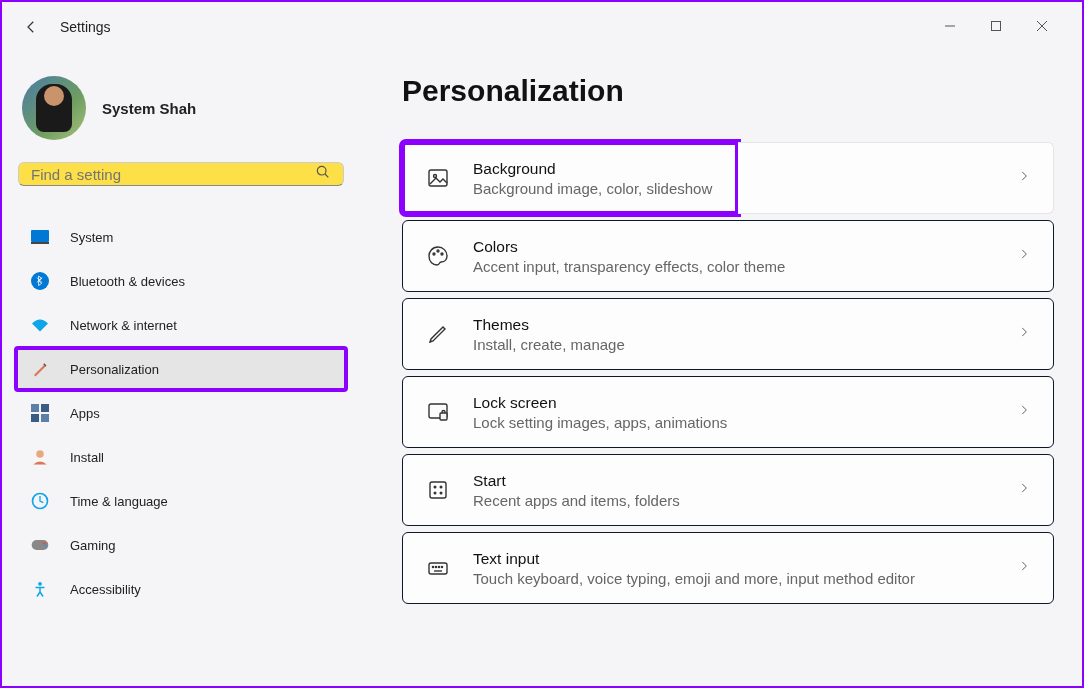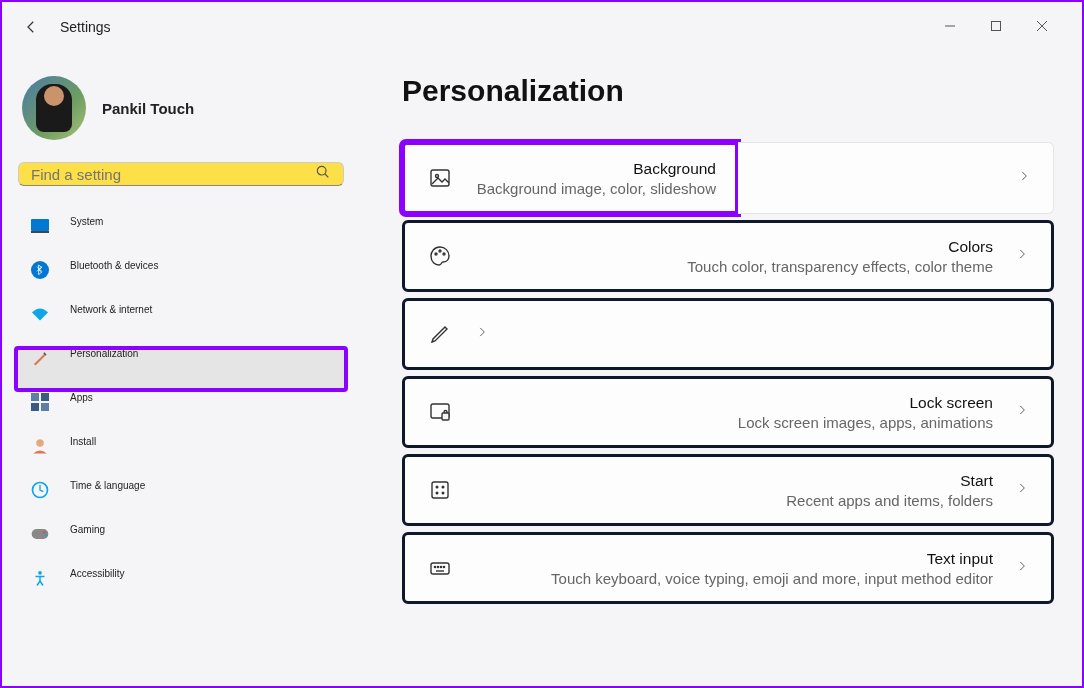--- a/index.html
+++ b/index.html
@@ -19,29 +19,29 @@
 .avatar { width: 64px; height: 64px; border-radius: 50%; background: linear-gradient(135deg,#4a7aa8 0%, #6e9d61 60%, #a8c27a 100%); position: relative; overflow: hidden; }
 .avatar::after { content:""; position:absolute; left:14px; top:8px; width:36px; height:48px; background:#1a1a1a; border-radius: 16px 16px 8px 8px; }
 .avatar::before { content:""; position:absolute; left:22px; top:10px; width:20px; height:20px; background:#c9936b; border-radius:50%; z-index:2; }
 .profile-name { font-size: 15px; font-weight: 600; color: #222; }
 
 .search { display:flex; align-items:center; background:#fde047; border:1px solid #ccc; border-bottom:1.5px solid #888; border-radius:6px; height:24px; padding:0 12px; margin: 0 2px 30px 2px; }
 .search input { flex:1; border:none; outline:none; font-size:15px; color:#666; background:transparent; }
 .search-icon { color:#555; }
 
 .nav { display:flex; flex-direction:column; gap:2px; }
-.nav-item { display:flex; gap:20px; height:42px; padding:0 14px; border-radius:6px; cursor:pointer; font-size:10px; color:#222; }
+.nav-item { display:flex; align-items:center; gap:20px; height:42px; padding:0 14px; border-radius:6px; cursor:pointer; font-size:13px; color:#222; }
 .nav-item.selected { background:#e5e5e5; position:relative; }
 .nav-item.highlighted { outline: 4px solid #8b00ff; outline-offset: -2px; border-radius:2px; }
 .nav-icon { width:20px; height:20px; display:flex; align-items:center; justify-content:center; }
 
 .main { flex:1; padding: 24px 28px 0 40px; overflow-y:auto; }
 .page-title { font-size: 30px; font-weight:600; color:#111; margin-bottom: 34px; }
 
-.card { display:flex; align-items:center; background:#fdfdfe; border:3px solid #0f172a; border-radius:6px; height:72px; padding:0 22px; margin-bottom:6px; cursor:pointer; gap:22px;text-align:right; }
+.card { display:flex; align-items:center; background:#fdfdfe; border:1px solid #0f172a; border-radius:6px; height:72px; padding:0 22px; margin-bottom:6px; cursor:pointer; gap:22px; }
 .card.top-highlight { outline: 6px solid #8b00ff; outline-offset:-3px; border-radius:4px; width: 336px; border-right: none; border-top-right-radius: 0; border-bottom-right-radius: 0; }
 .card-icon { width:26px; height:26px; color:#333; display:flex; align-items:center; justify-content:center; }
 .card-text { flex:1; display:flex; flex-direction:column; }
 .card-title { font-size:15.5px; color:#111; }
 .card-sub { font-size:15px; color:#666; margin-top:2px; }
 .chevron { color:#555; }
 
 
 .first-row { display:flex; margin-bottom:6px; }
 .first-right { flex:1; display:flex; align-items:center; background:#fdfdfe; border:1px solid #e5e5e7; border-left:none; border-top-right-radius:6px; border-bottom-right-radius:6px; height:72px; padding-right:22px; justify-content:flex-end; }
@@ -74,21 +74,21 @@
           <path d="M1 1 L11 11 M11 1 L1 11" stroke="#555" stroke-width="1"></path>
         </svg>
       </div>
   </div>
 </div>
 
 <div class="layout">
   <div class="sidebar">
     <div class="profile">
       <div class="avatar"></div>
-      <div class="profile-name">Pankil Touch</div>
+      <div class="profile-name">System Shah</div>
     </div>
 
     <div class="search">
       <input placeholder="Find a setting" style="">
       <span class="search-icon">
         <svg width="16" height="16" viewBox="0 0 24 24" fill="none" stroke="currentColor" stroke-width="1.8">
             <circle cx="10" cy="10" r="6.5"></circle>
             <line x1="20" y1="20" x2="15" y2="15"></line>
           </svg>
       </span>
@@ -209,49 +209,53 @@
       <span class="card-icon">
           <svg width="24" height="24" viewBox="0 0 24 24" fill="none" stroke="currentColor" stroke-width="1.4">
             <path d="M12 3 C6 3 3 8 3 12 C3 18 7 21 11 21 C14 21 13 18 15 18 C18 18 21 16 21 12 C21 7 17 3 12 3 Z"></path>
             <circle cx="8" cy="10" r="1"></circle>
             <circle cx="12" cy="7" r="1"></circle>
             <circle cx="16" cy="10" r="1"></circle>
           </svg>
         </span>
       <div class="card-text">
         <span class="card-title">Colors</span>
-        <span class="card-sub">Touch color, transparency effects, color theme</span>
+        <span class="card-sub">Accent input, transparency effects, color theme</span>
       </div>
       <span class="chevron"><svg width="14" height="14" viewBox="0 0 24 24" fill="none" stroke="currentColor" stroke-width="1.6">
             <path d="M9 5l7 7-7 7"></path>
           </svg></span>
     </div>
 
     <div class="card">
       <span class="card-icon">
           <svg width="24" height="24" viewBox="0 0 24 24" fill="none" stroke="currentColor" stroke-width="1.4">
             <path d="M4 20 L7 19 L19 7 L17 5 L5 17 Z"></path>
           </svg>
         </span>
+      <div class="card-text">
+        <span class="card-title">Themes</span>
+        <span class="card-sub">Install, create, manage</span>
+      </div>
       <span class="chevron"><svg width="14" height="14" viewBox="0 0 24 24" fill="none" stroke="currentColor" stroke-width="1.6">
             <path d="M9 5l7 7-7 7"></path>
           </svg></span>
     </div>
 
     <div class="card">
       <span class="card-icon">
           <svg width="24" height="24" viewBox="0 0 24 24" fill="none" stroke="currentColor" stroke-width="1.4">
             <rect x="3" y="4" width="18" height="14" rx="2"></rect>
             <rect x="14" y="13" width="7" height="7" rx="1" fill="#f5f5f7"></rect>
             <path d="M16 13 v-1 a1.5 1.5 0 0 1 3 0 v1"></path>
           </svg>
         </span>
       <div class="card-text">
         <span class="card-title">Lock screen</span>
-        <span class="card-sub">Lock screen images, apps, animations</span>
+        <span class="card-sub">Lock setting images, apps, animations</span>
       </div>
       <span class="chevron"><svg width="14" height="14" viewBox="0 0 24 24" fill="none" stroke="currentColor" stroke-width="1.6">
             <path d="M9 5l7 7-7 7"></path>
           </svg></span>
     </div>
 
     <div class="card">
       <span class="card-icon">
           <svg width="24" height="24" viewBox="0 0 24 24" fill="none" stroke="currentColor" stroke-width="1.4">
             <rect x="4" y="4" width="16" height="16" rx="2"></rect>

